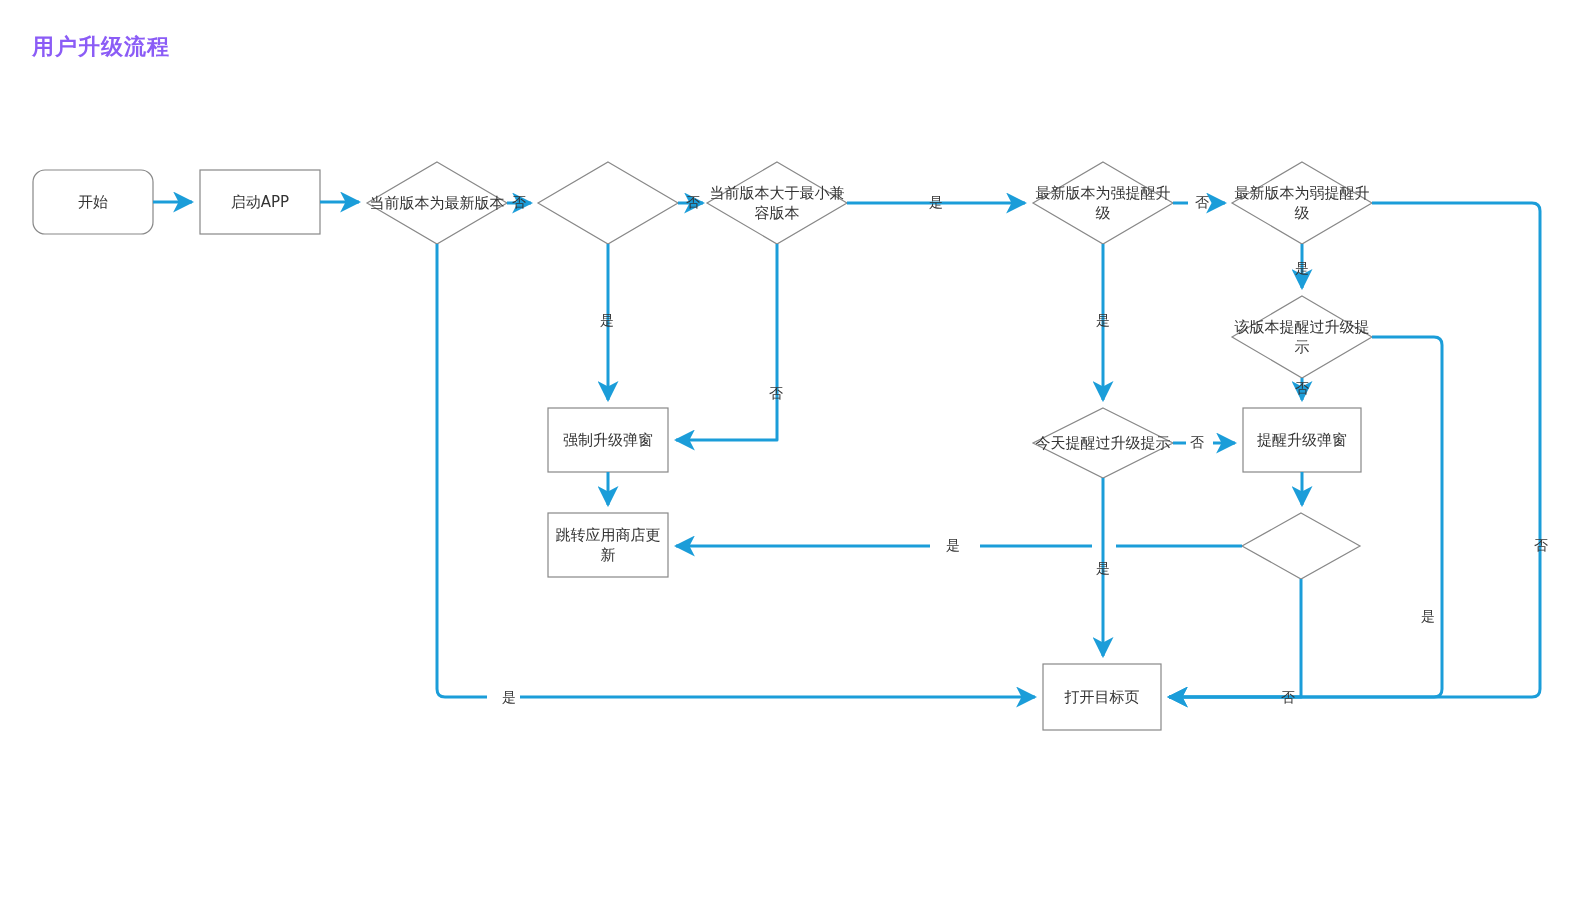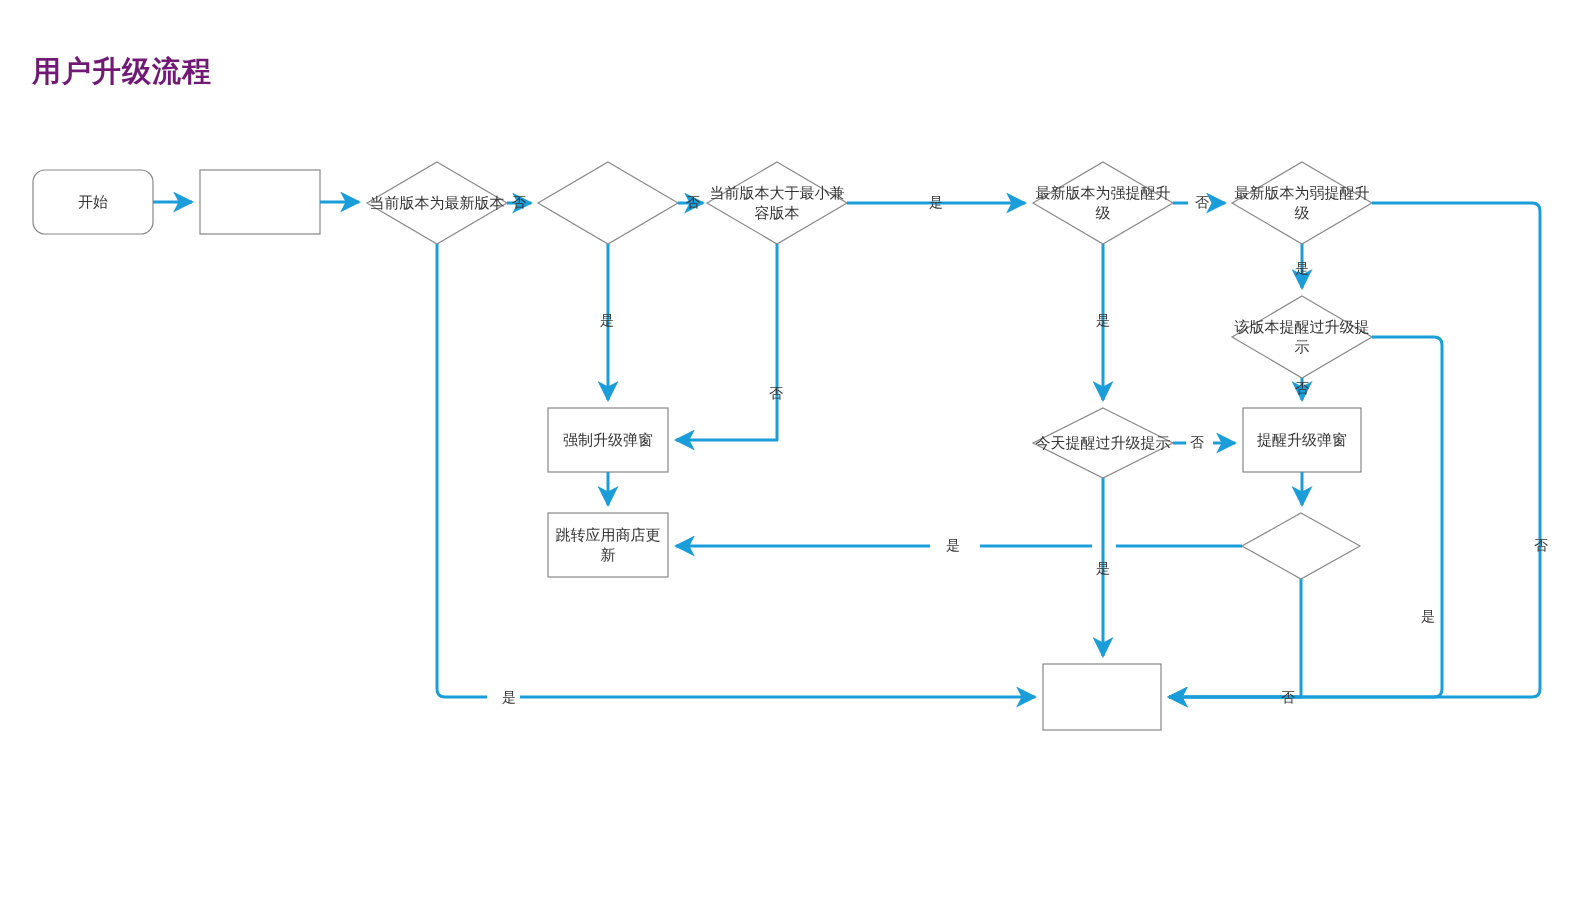--- a/index.html
+++ b/index.html
@@ -14,26 +14,25 @@
     position: relative;
     width: 1582px;
     height: 898px;
     background: #ffffff;
     overflow: hidden;
   }
   #page-title {
     position: absolute;
     left: 32px;
     top: 34px;
-    font-size: 29px;
+    font-size: 22px;
     font-weight: bold;
-    color: #701a75;
+    color: #8b5cf6;
     letter-spacing: 1px;
     line-height: 1.2;
-    margin-top: 20px;
   }
   svg#flow {
     position: absolute;
     left: 0;
     top: 0;
     width: 1582px;
     height: 898px;
   }
   .node-label {
     position: absolute;
@@ -129,29 +128,31 @@
       <path d="M 1301 579 L 1301 697 L 1169 697" marker-end="url(#arrow)"></path>
 
       <path d="M 608 472 L 608 505" marker-end="url(#arrow)"></path>
 
       <path d="M 437 244 L 437 689 Q 437 697 445 697 L 487 697"></path>
       <path d="M 520 697 L 1035 697" marker-end="url(#arrow)"></path>
     </g>
   </svg>
 
   <div class="node-label" style="left:33px;  top:170px; width:120px; height:64px;">开始</div>
+  <div class="node-label" style="left:200px; top:170px; width:120px; height:64px;">启动APP</div>
   <div class="node-label" style="left:367px; top:172px; width:140px; height:62px;">当前版本为最新版本</div>
   <div class="node-label" style="left:707px; top:172px; width:140px; height:62px;">当前版本大于最小兼容版本</div>
   <div class="node-label" style="left:1033px;top:172px; width:140px; height:62px;">最新版本为强提醒升级</div>
   <div class="node-label" style="left:1232px;top:172px; width:140px; height:62px;">最新版本为弱提醒升级</div>
   <div class="node-label" style="left:1232px;top:306px; width:140px; height:62px;">该版本提醒过升级提示</div>
   <div class="node-label" style="left:548px; top:408px; width:120px; height:64px;">强制升级弹窗</div>
   <div class="node-label" style="left:1033px;top:412px; width:140px; height:62px;font-family:Liberation Serif, serif;">今天提醒过升级提示</div>
   <div class="node-label" style="left:1243px;top:408px; width:118px; height:64px;">提醒升级弹窗</div>
   <div class="node-label" style="left:553px; top:513px; width:110px; height:64px;">跳转应用商店更新</div>
+  <div class="node-label" style="left:1043px;top:664px; width:118px; height:66px;">打开目标页</div>
 
   <div class="edge-label" style="left:512px;  top:195px;">否</div>
   <div class="edge-label" style="left:686px;  top:195px;">否</div>
   <div class="edge-label" style="left:600px;  top:313px;">是</div>
   <div class="edge-label" style="left:929px;  top:195px;">是</div>
   <div class="edge-label" style="left:769px;  top:386px;">否</div>
   <div class="edge-label" style="left:1195px; top:195px;">否</div>
   <div class="edge-label" style="left:1096px; top:313px;">是</div>
   <div class="edge-label" style="left:1295px; top:261px;">是</div>
   <div class="edge-label" style="left:1534px; top:538px;">否</div>

